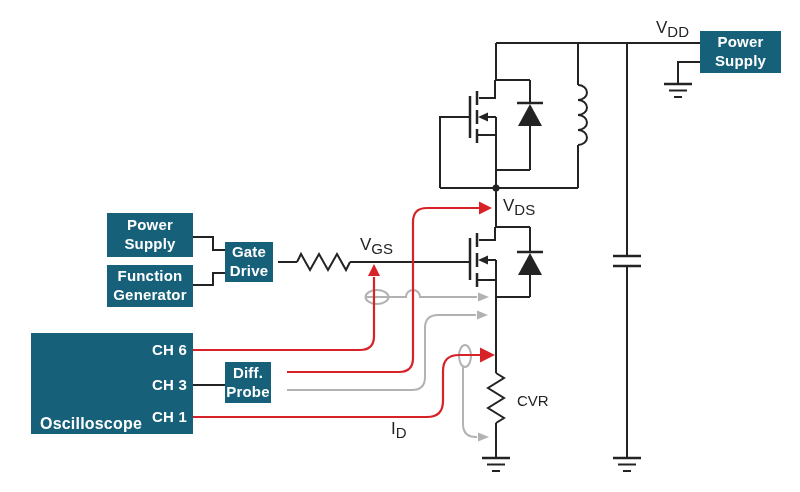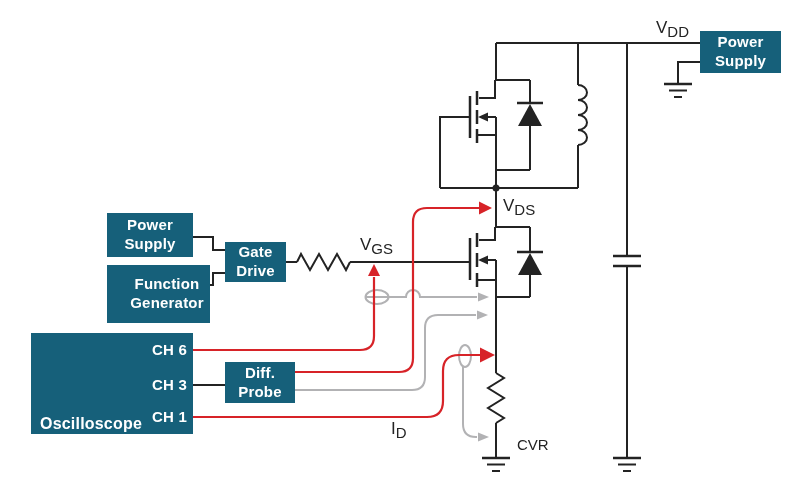--- a/index.html
+++ b/index.html
@@ -24,21 +24,21 @@
     position:absolute;background:var(--box_teal);color:#fff;
     display:flex;align-items:center;justify-content:center;text-align:center;
     font-size:15px;font-weight:600;line-height:1.25;white-space:pre-line;
     letter-spacing:.2px;
   }
   .osc{justify-content:flex-start;}
   .osc-title{position:absolute;left:9px;top:50%;transform:translateY(-50%);font-size:16px;margin-top:40px;}
   .chan{position:absolute;right:6px;font-size:15px;font-weight:600;}
   .lbl{position:absolute;color:var(--text_dark);font-size:17px;font-weight:400;white-space:nowrap;}
   .lbl sub{font-size:15px;}
-  .lbl-plain{position:absolute;color:var(--text_dark);font-size:15px;white-space:nowrap;margin-top:44px;}
+  .lbl-plain{position:absolute;color:var(--text_dark);font-size:15px;white-space:nowrap;}
 </style>
 </head>
 <body>
 
 <div class="stage">
 
   <svg class="wires" viewBox="0 0 800 492">
 
     <g>
       <path class="wire" d="M496,43 H700"></path>
@@ -171,34 +171,34 @@
       <polygon class="redfill" points="495,355 480,347.5 480,362.5"></polygon>
     </g>
   </svg>
 
   <div class="box" style="left:700px;top:31px;width:81px;height:42px;">Power
 Supply</div>
 
   <div class="box" style="left:107px;top:213px;width:86px;height:44px;">Power
 Supply</div>
 
-  <div class="box" style="left:107px;top:265px;width:86px;height:58px;padding-left:17px;">Function
+  <div class="box" style="left:107px;top:265px;width:86px;height:42px;">Function
 Generator</div>
 
-  <div class="box" style="left:225px;top:242px;width:61px;height:40px;">Gate
+  <div class="box" style="left:225px;top:242px;width:48px;height:40px;">Gate
 Drive</div>
 
   <div class="box osc" style="left:31px;top:333px;width:162px;height:101px;">
     <span class="osc-title">Oscilloscope</span>
     <span class="chan" style="top:8px;margin-left:44px;">CH 6</span>
     <span class="chan" style="top:43px;">CH 3</span>
     <span class="chan" style="top:75px;margin-left:16px;">CH 1</span>
   </div>
 
-  <div class="box" style="left:225px;top:362px;width:70px;height:41px;">Diff.
+  <div class="box" style="left:225px;top:362px;width:46px;height:41px;">Diff.
 Probe</div>
 
   <div class="lbl" style="left:656px;top:18px;">
     <span>V</span><sub>DD</sub>
   </div>
   <div class="lbl" style="left:503px;top:196px;">
     <span>V</span><sub>DS</sub>
   </div>
   <div class="lbl" style="left:360px;top:235px;">
     <span>V</span><sub>GS</sub>

